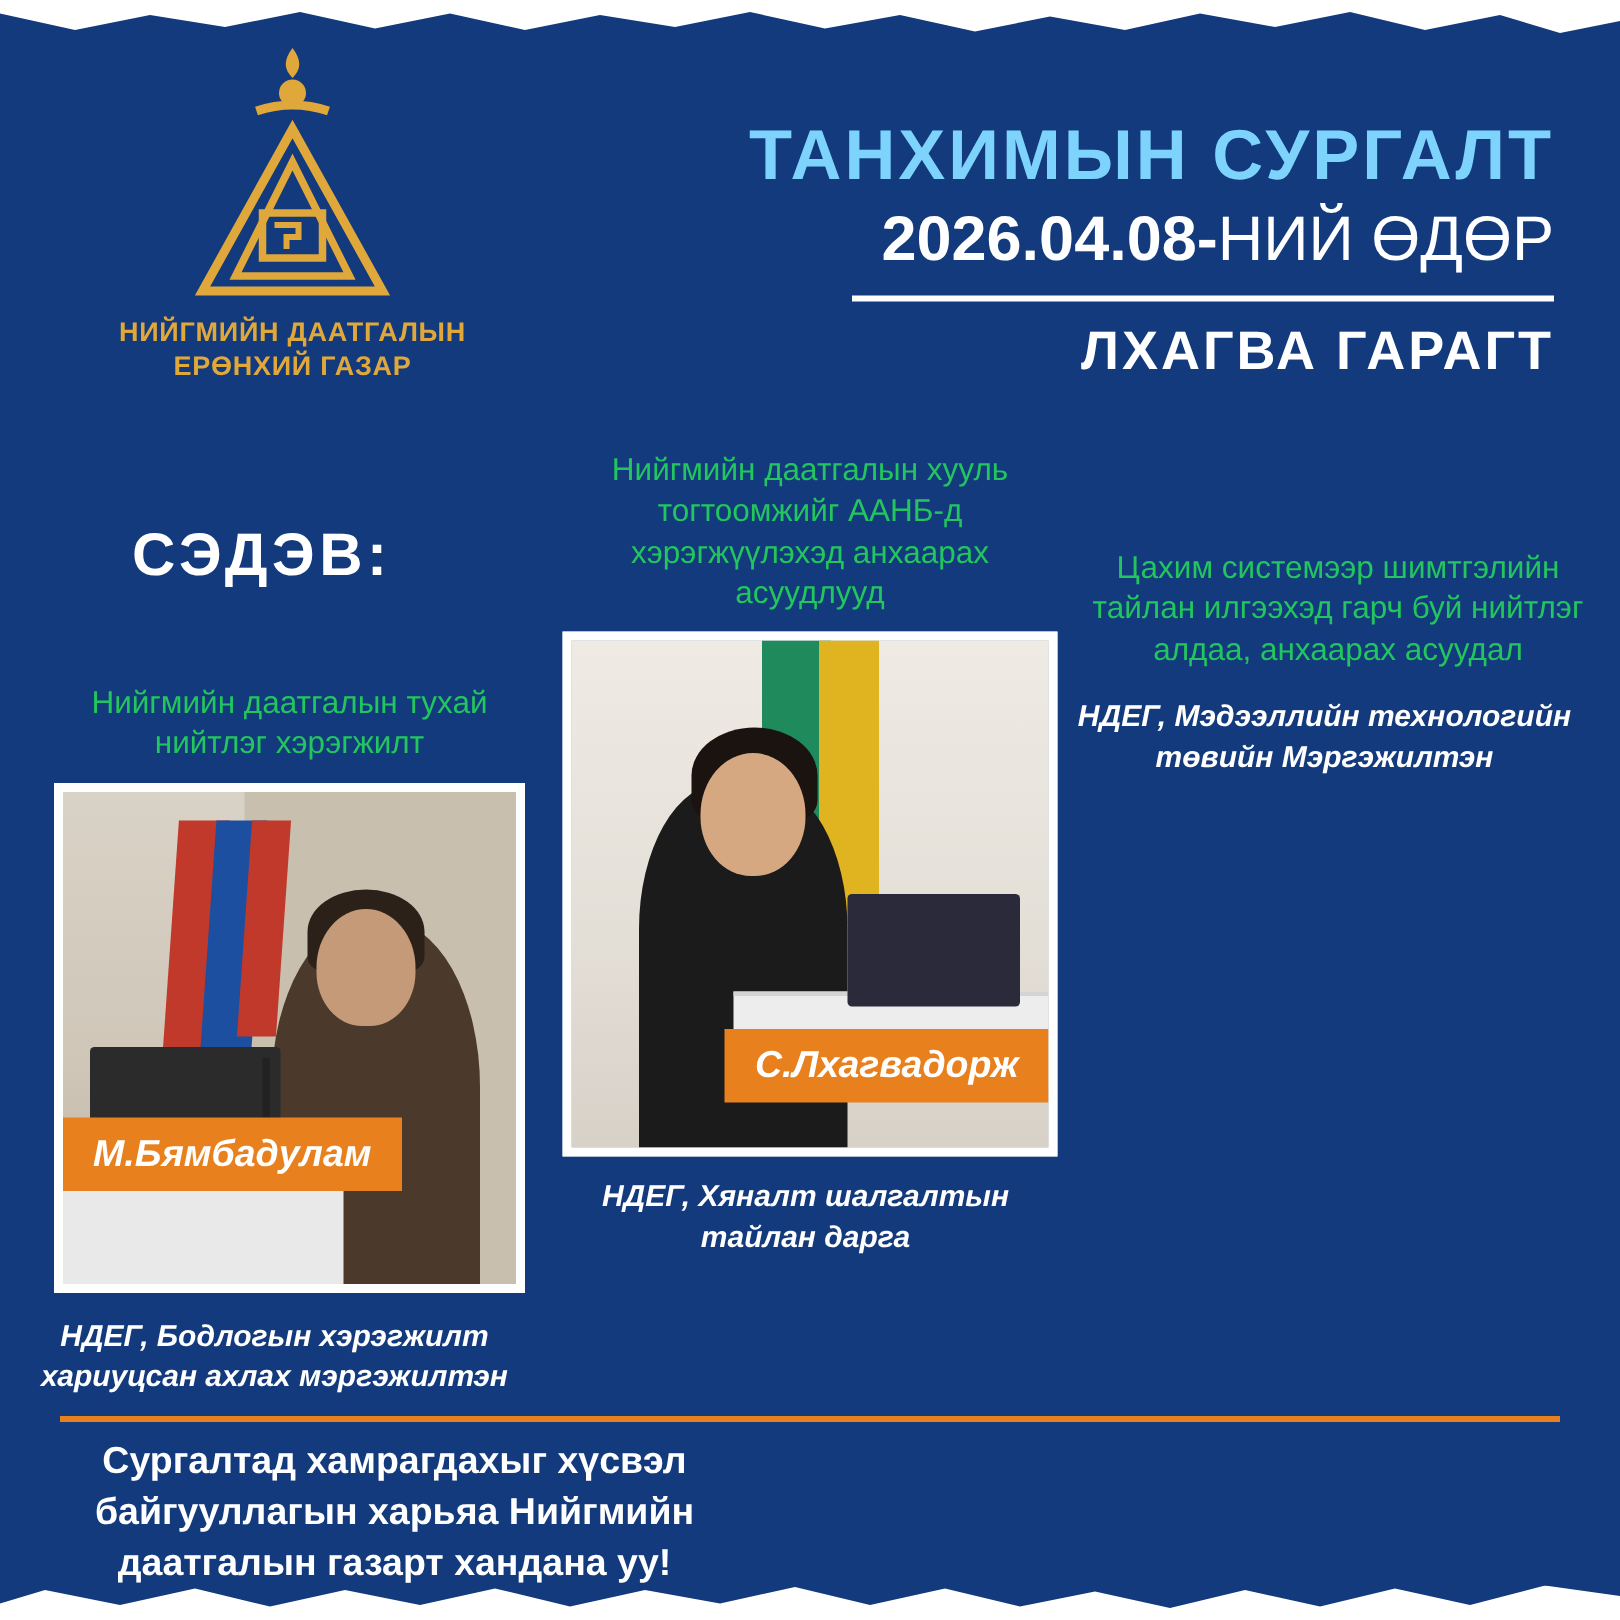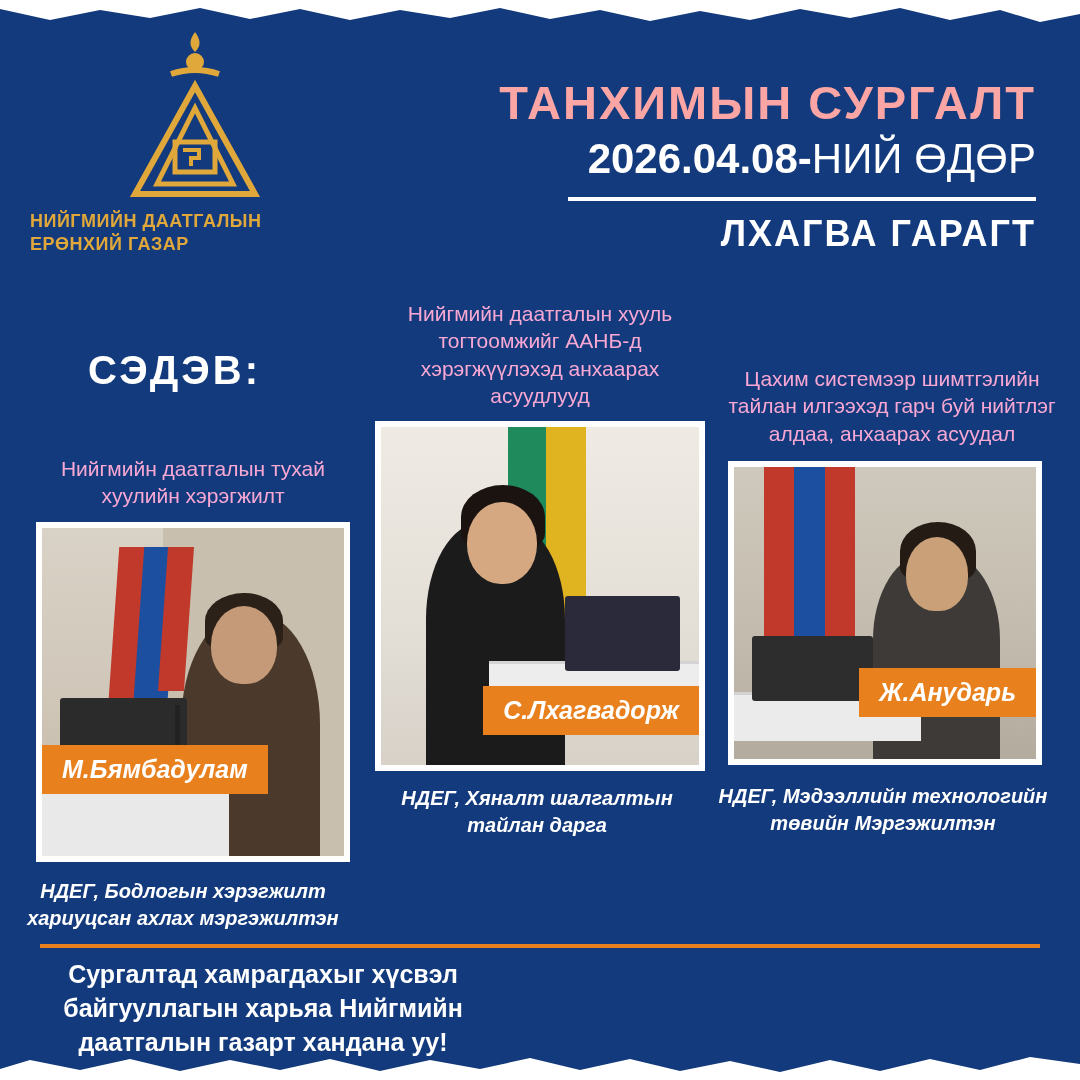--- a/index.html
+++ b/index.html
@@ -19,55 +19,55 @@
     background:#ffffff;
     clip-path:polygon(0 0,1080px 0,1080px 14px,1040px 22px,1000px 10px,950px 20px,900px 8px,850px 18px,800px 9px,750px 20px,700px 11px,650px 21px,600px 10px,550px 19px,500px 8px,450px 18px,400px 10px,350px 20px,300px 9px,250px 19px,200px 8px,150px 18px,100px 10px,50px 20px,0 9px);
   }
   .edge-bottom{
     position:absolute;bottom:0;left:0;width:1080px;height:26px;
     background:#ffffff;
     clip-path:polygon(0 26px,1080px 26px,1080px 10px,1030px 3px,980px 16px,930px 5px,880px 17px,830px 6px,780px 18px,730px 7px,680px 17px,630px 5px,580px 16px,530px 4px,480px 15px,430px 6px,380px 17px,330px 5px,280px 16px,230px 6px,180px 17px,130px 5px,80px 16px,30px 6px,0 15px);
   }
 
   
-  .logo-wrap{position:absolute;left:30px;top:24px;width:330px;text-align:left;}
+  .logo-wrap{position:absolute;left:30px;top:24px;width:330px;text-align:center;}
   .logo-mark{width:180px;height:180px;margin:0 auto;display:block;}
   .logo-text{
     margin-top:6px;
     color:#e0a83a;
     font-weight:bold;
     font-size:18px;
     letter-spacing:.5px;
     line-height:1.3;
   }
 
   
   .header{position:absolute;right:44px;top:78px;width:580px;text-align:right;}
   .h-title{
     font-size:47px;font-weight:bold;letter-spacing:2px;line-height:1.05;
-    color:#fca5a5;
+    color:#7dd3fc;
   }
   .h-date{
     margin-top:10px;font-size:42px;font-weight:bold;line-height:1.05;color:#ffffff;
   }
   .h-date .date-num{font-weight:bold;}
   .h-date .date-suffix{font-weight:500;}
   .h-rule{height:4px;background:#ffffff;margin:16px 0 12px auto;width:468px;}
   .h-day{font-size:36px;font-weight:bold;letter-spacing:2px;color:#ffffff;}
 
   
   .sedev{
     position:absolute;left:52px;top:348px;
     font-size:40px;font-weight:bold;letter-spacing:3px;color:#ffffff;margin-left:36px;
   }
 
   
   .card{position:absolute;}
   .card .caption{
-    color:#f9a8d4;font-size:21px;line-height:1.3;text-align:center;
+    color:#22c55e;font-size:21px;line-height:1.3;text-align:center;
   }
   .photo{
     position:relative;border:6px solid #ffffff;background:#b9c3cc;overflow:hidden;
   }
   .name-tag{
     position:absolute;background:#e8801e;color:#ffffff;
     font-style:italic;font-weight:bold;font-size:25px;
     padding:10px 20px;white-space:nowrap;
   }
   .role{
@@ -171,21 +171,21 @@
     <div class="h-date">
       <span class="date-num">2026.04.08-</span><span class="date-suffix">НИЙ ӨДӨР</span>
     </div>
     <div class="h-rule"></div>
     <div class="h-day">ЛХАГВА ГАРАГТ</div>
   </div>
 
   <div class="sedev">СЭДЭВ:</div>
 
   <div class="card" id="card1">
-    <div class="caption">Нийгмийн даатгалын тухай хуулийн хэрэгжилт</div>
+    <div class="caption">Нийгмийн даатгалын тухай нийтлэг хэрэгжилт</div>
     <div class="photo">
       <div class="ph-bg p1-bg"></div>
       <div class="p1-wall"></div>
       <div class="p1-flagA"></div>
       <div class="p1-flagB"></div>
       <div class="p1-flagC"></div>
       <div class="p1-person"></div>
       <div class="p1-hair"></div>
       <div class="p1-head"></div>
       <div class="p1-desk"></div>
@@ -207,31 +207,19 @@
       <div class="p2-head"></div>
       <div class="p2-desk"></div>
       <div class="p2-laptop"></div>
       <div class="name-tag">С.Лхагвадорж</div>
     </div>
     <div class="role">НДЕГ, Хяналт шалгалтын тайлан дарга</div>
   </div>
 
   <div class="card" id="card3">
     <div class="caption">Цахим системээр шимтгэлийн тайлан илгээхэд гарч буй нийтлэг алдаа, анхаарах асуудал</div>
-    <div class="photo">
-      <div class="ph-bg p3-bg"></div>
-      <div class="p3-flagA"></div>
-      <div class="p3-flagB"></div>
-      <div class="p3-flagC"></div>
-      <div class="p3-person"></div>
-      <div class="p3-hair"></div>
-      <div class="p3-head"></div>
-      <div class="p3-desk"></div>
-      <div class="p3-laptop"></div>
-      <div class="name-tag">Ж.Анударь</div>
-    </div>
     <div class="role">НДЕГ, Мэдээллийн технологийн төвийн Мэргэжилтэн</div>
   </div>
 
   <div class="foot-rule"></div>
   <div class="foot-left">Сургалтад хамрагдахыг хүсвэл байгууллагын харьяа Нийгмийн даатгалын газарт хандана уу!</div>
 
 </div>
 
 </body></html>

